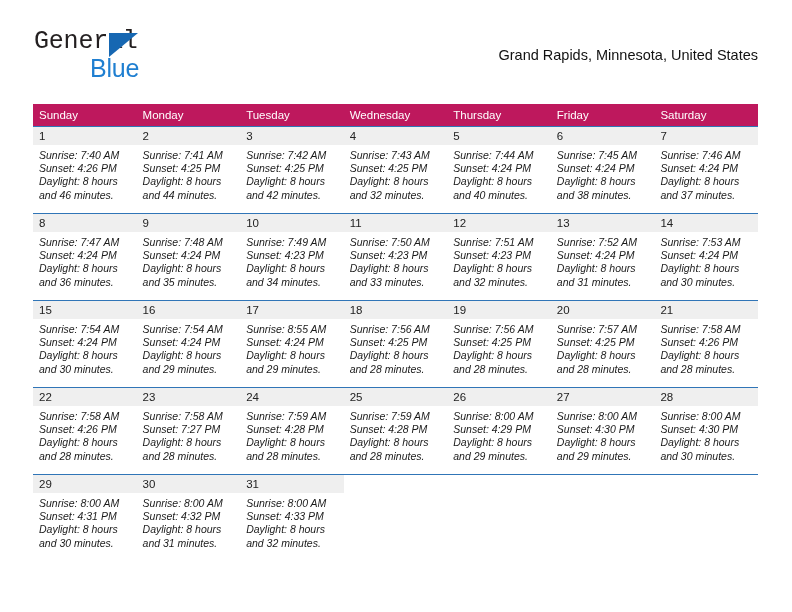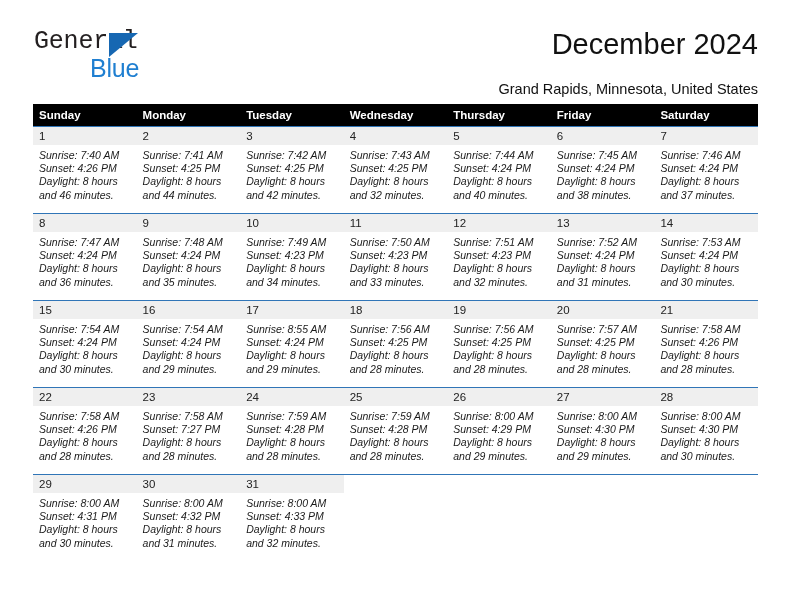--- a/index.html
+++ b/index.html
@@ -87,24 +87,24 @@
   
   .calendar {
     position: absolute;
     left: 33px;
     top: 104px;
     width: 725px;
     border-collapse: collapse;
     table-layout: fixed;
   }
   .calendar th {
-    background: #000000;
+    background: #be185d;
     color: #ffffff;
     font-size: 11.5px;
-    font-weight: bold;
+    font-weight: normal;
     text-align: left;
     padding: 5px 0 5px 6px;
     height: 11px;
     line-height: 12px;
   }
   .calendar td {
     vertical-align: top;
     padding: 0;
     border-top: 1px solid #3075b7;
     height: 86px;
@@ -146,21 +146,20 @@
 
   <div class="header">
 
     <div class="brand">
       <span class="brand-general">General</span>
       <span class="brand-triangle"></span>
       <span class="brand-blue">Blue</span>
     </div>
 
     <div class="title-block">
-      <div class="cal-title">December 2024</div>
       <div class="cal-subtitle">Grand Rapids, Minnesota, United States</div>
     </div>
 
   </div>
 
   <table class="calendar">
     <thead>
       <tr>
         <th>Sunday</th>
         <th>Monday</th>

